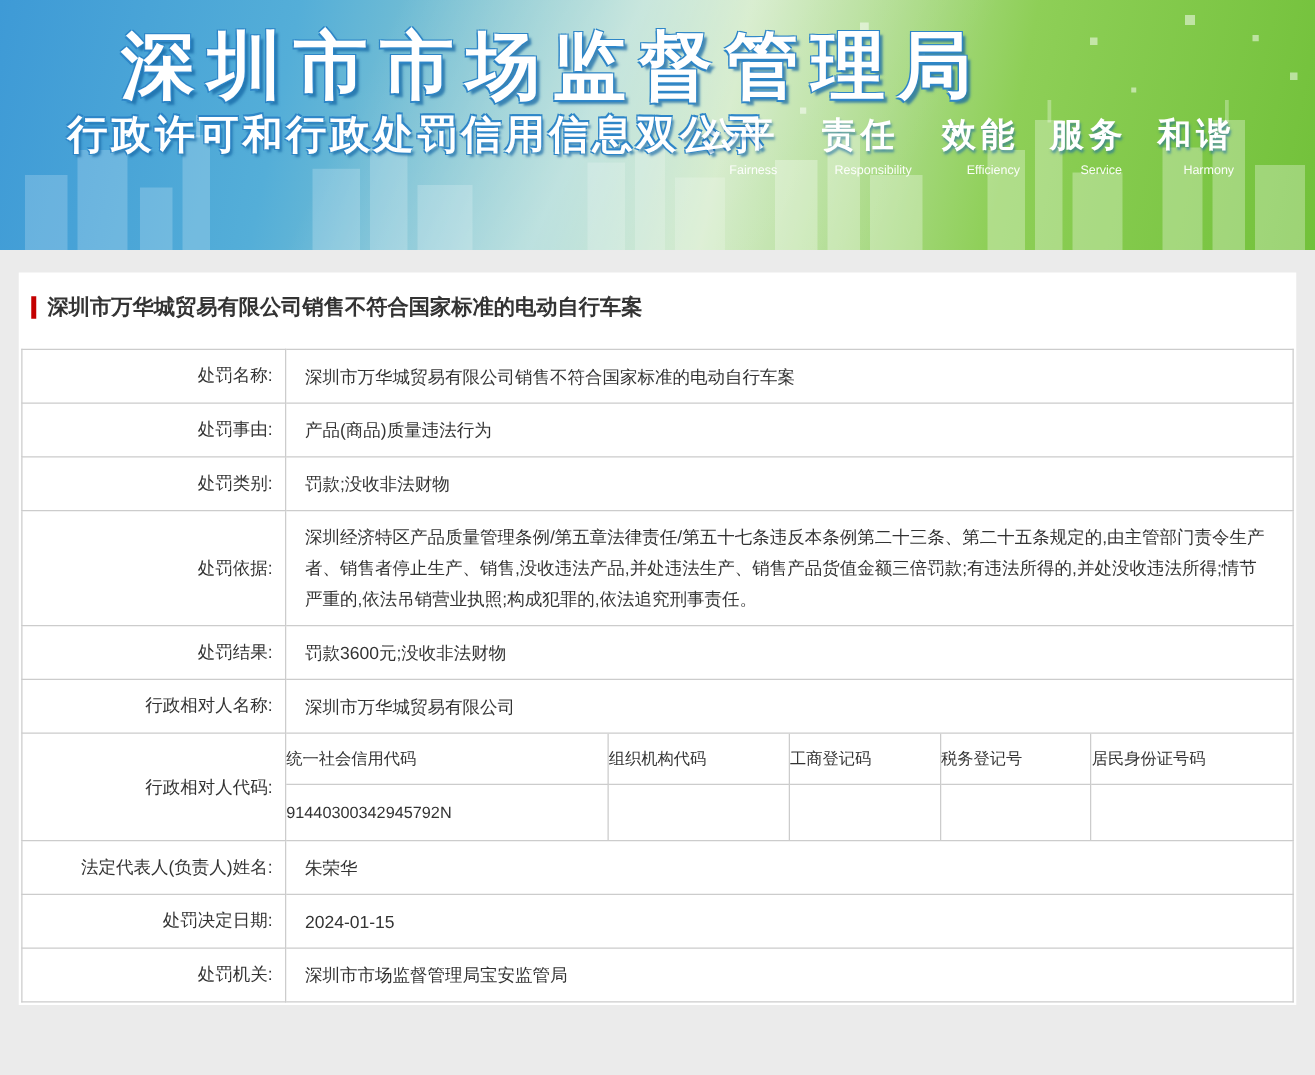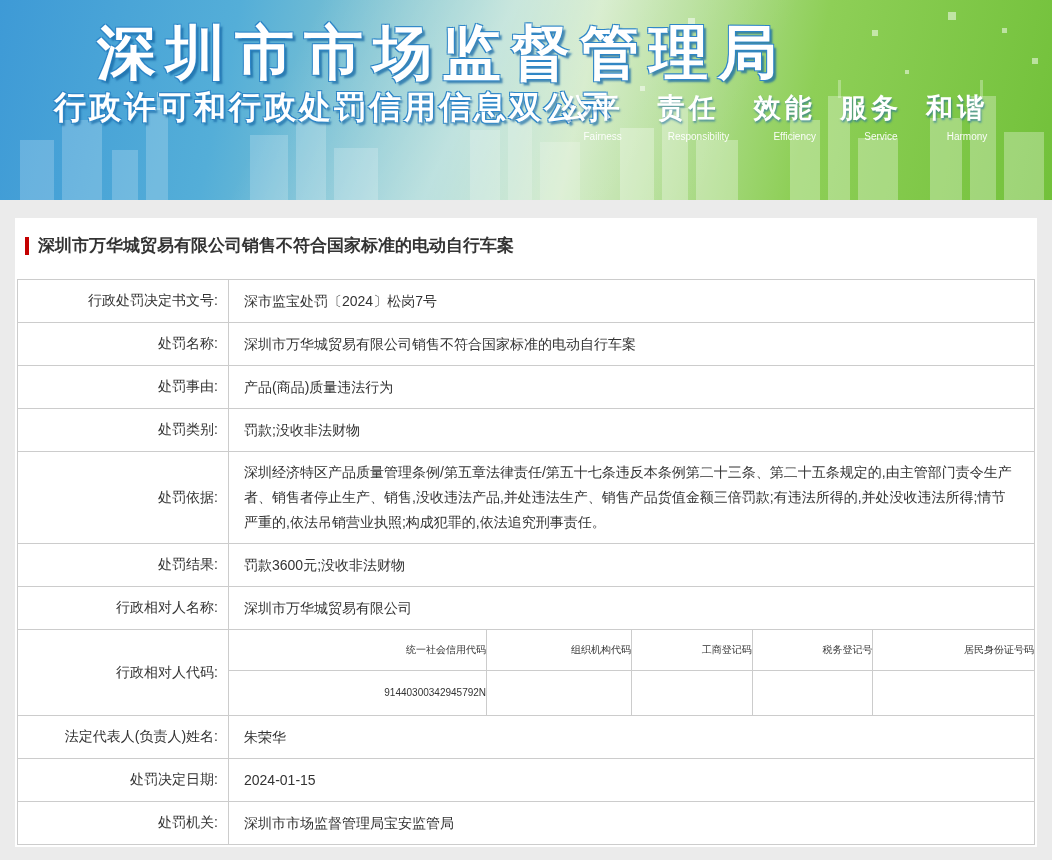--- a/index.html
+++ b/index.html
@@ -67,22 +67,22 @@
     height:43px;
     vertical-align:middle;
   }
   td.label { width:211px; text-align:right; padding:8px 10px; }
   td.value { padding:8px 15px; line-height:25px; text-align:left; }
   td.code-cell { padding:0; }
 
   table.nested { width:100%; height:100%; border-collapse:collapse; table-layout:fixed; }
   .nested th, .nested td {
     border:1px solid #ccc;
-    font-size:10px; color:#333; font-weight:normal;
-    text-align:right; vertical-align:middle;
+    font-size:13px; color:#333; font-weight:normal;
+    text-align:left; vertical-align:middle;
   }
   .nested th { height:40px; }
   .nested td { height:45px; }
   .nested tr > *:first-child { border-left:0; }
   .nested tr > *:last-child { border-right:0; }
   .nested tr:first-child > * { border-top:0; }
   .nested tr:last-child > * { border-bottom:0; }
 </style>
 </head>
 <body>
@@ -156,24 +156,20 @@
 
 <div class="content">
   <div class="page-title-row">
     <span class="red-bar"></span>
     <h1 class="page-title">深圳市万华城贸易有限公司销售不符合国家标准的电动自行车案</h1>
   </div>
 
   <table class="info-table">
     <tbody>
       <tr>
-        <td class="label">行政处罚决定书文号:</td>
-        <td class="value">深市监宝处罚〔2024〕松岗7号</td>
-      </tr>
-      <tr>
         <td class="label">处罚名称:</td>
         <td class="value">深圳市万华城贸易有限公司销售不符合国家标准的电动自行车案</td>
       </tr>
       <tr>
         <td class="label">处罚事由:</td>
         <td class="value">产品(商品)质量违法行为</td>
       </tr>
       <tr>
         <td class="label">处罚类别:</td>
         <td class="value">罚款;没收非法财物</td>

